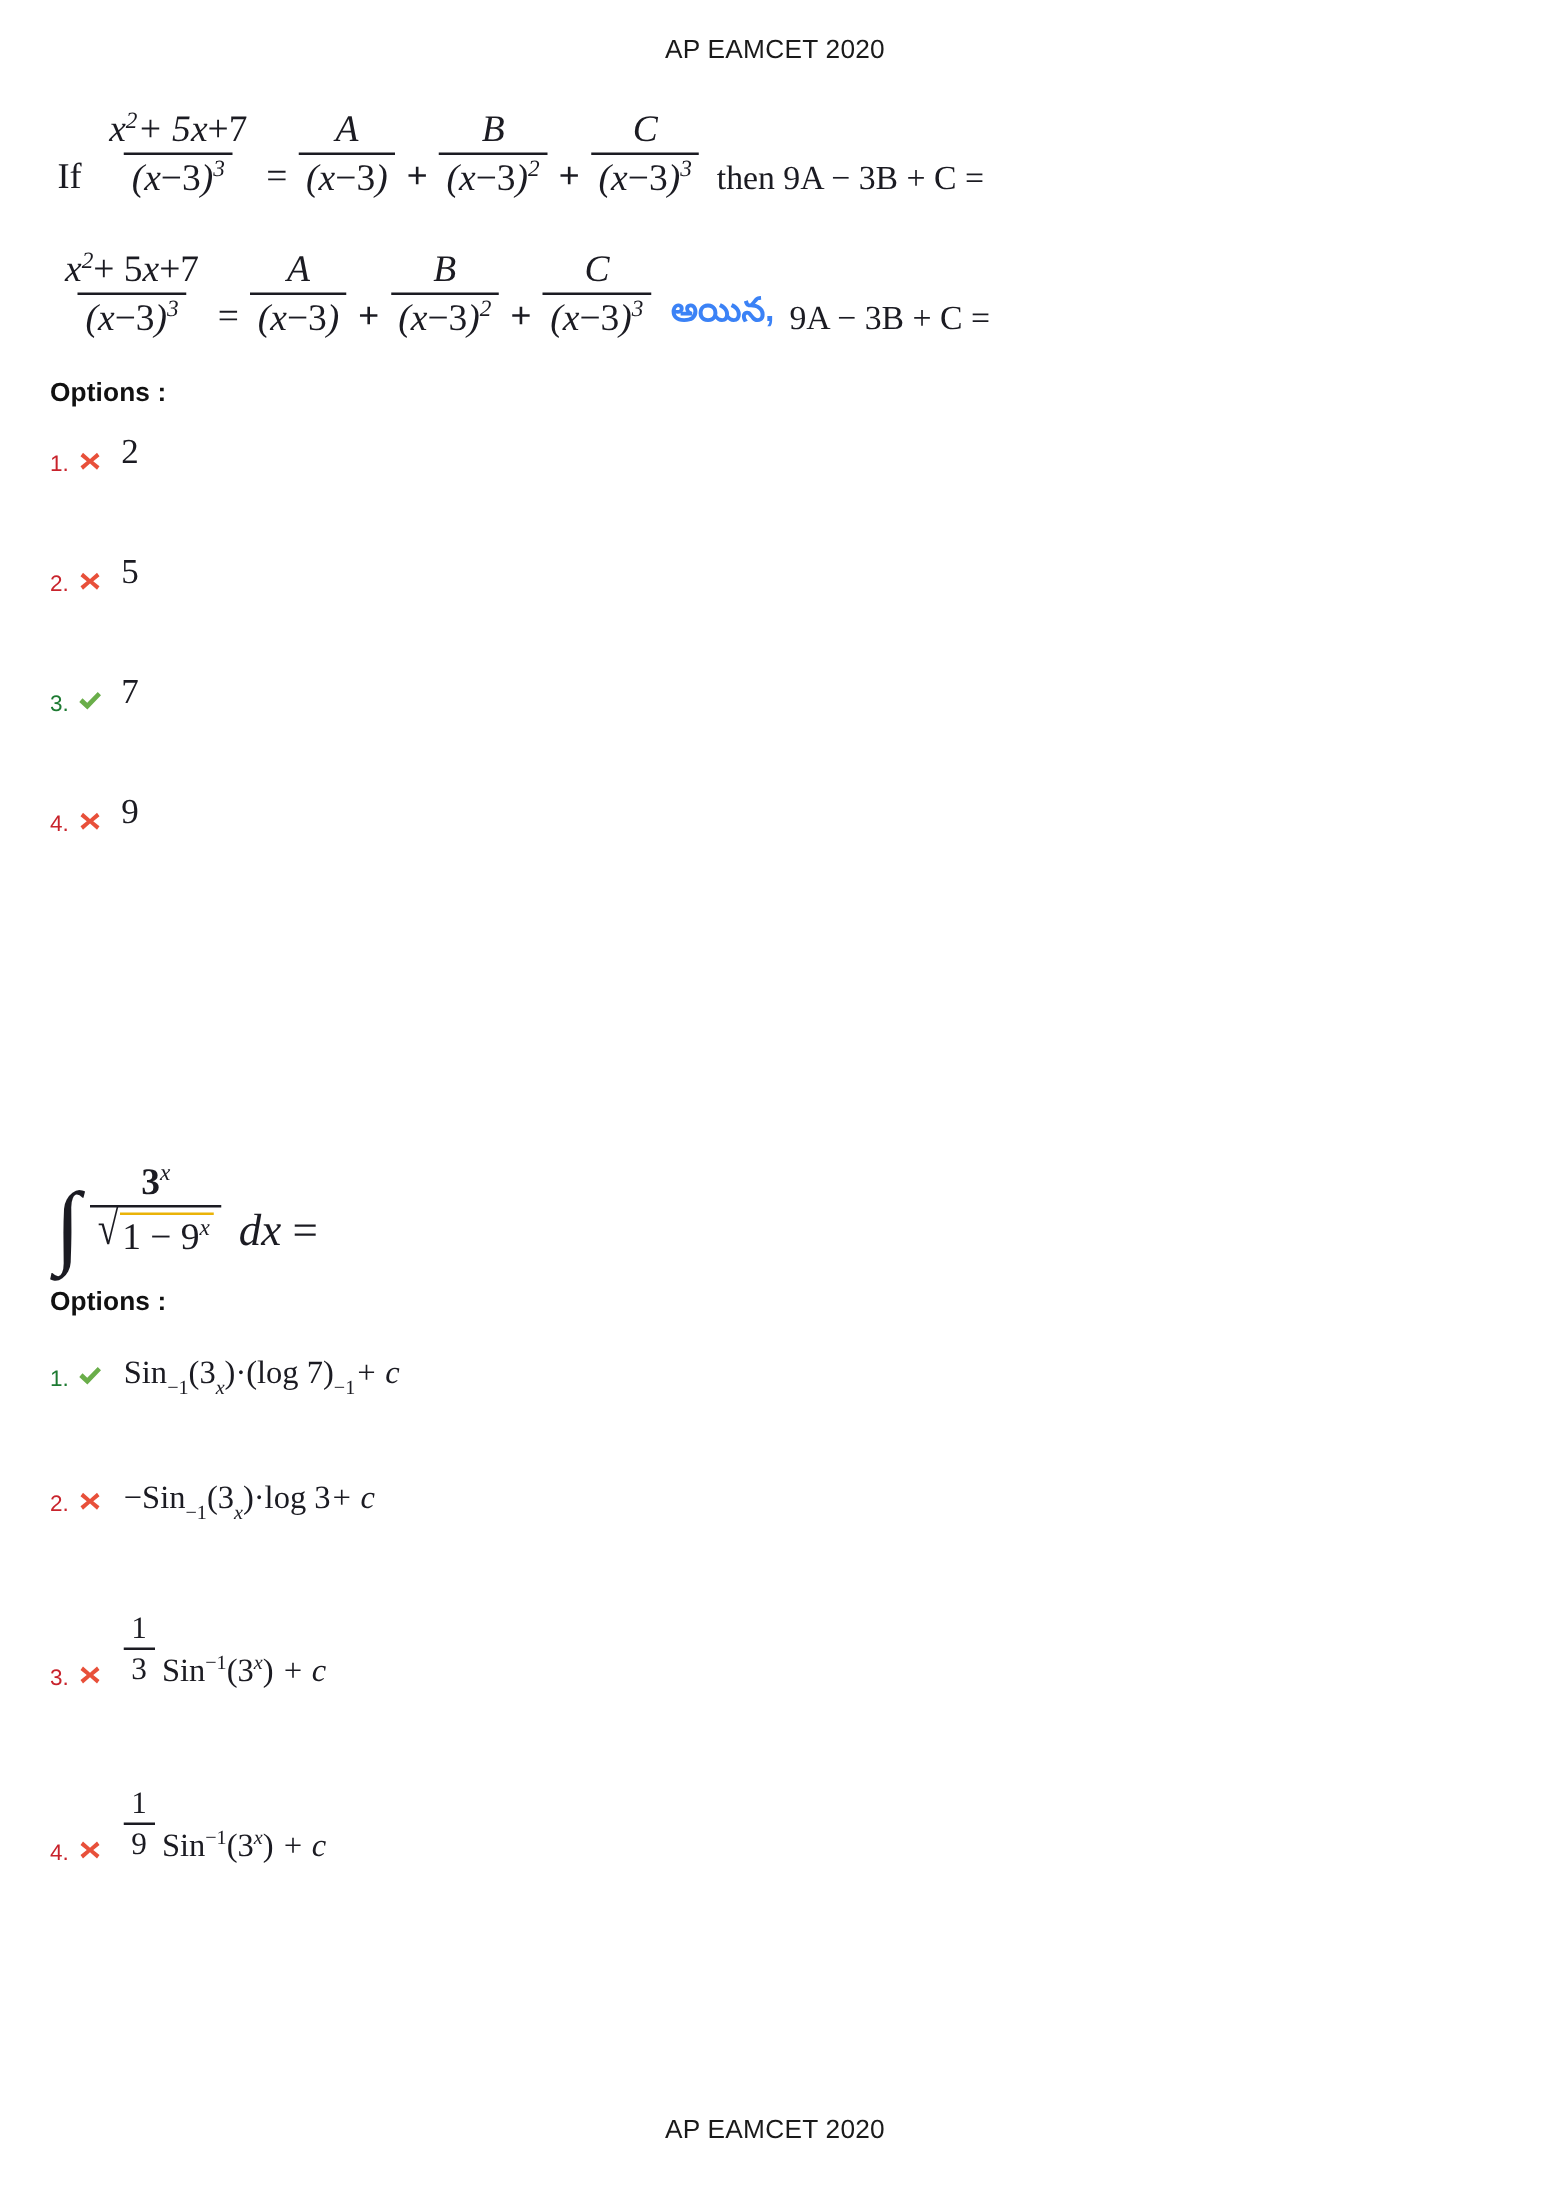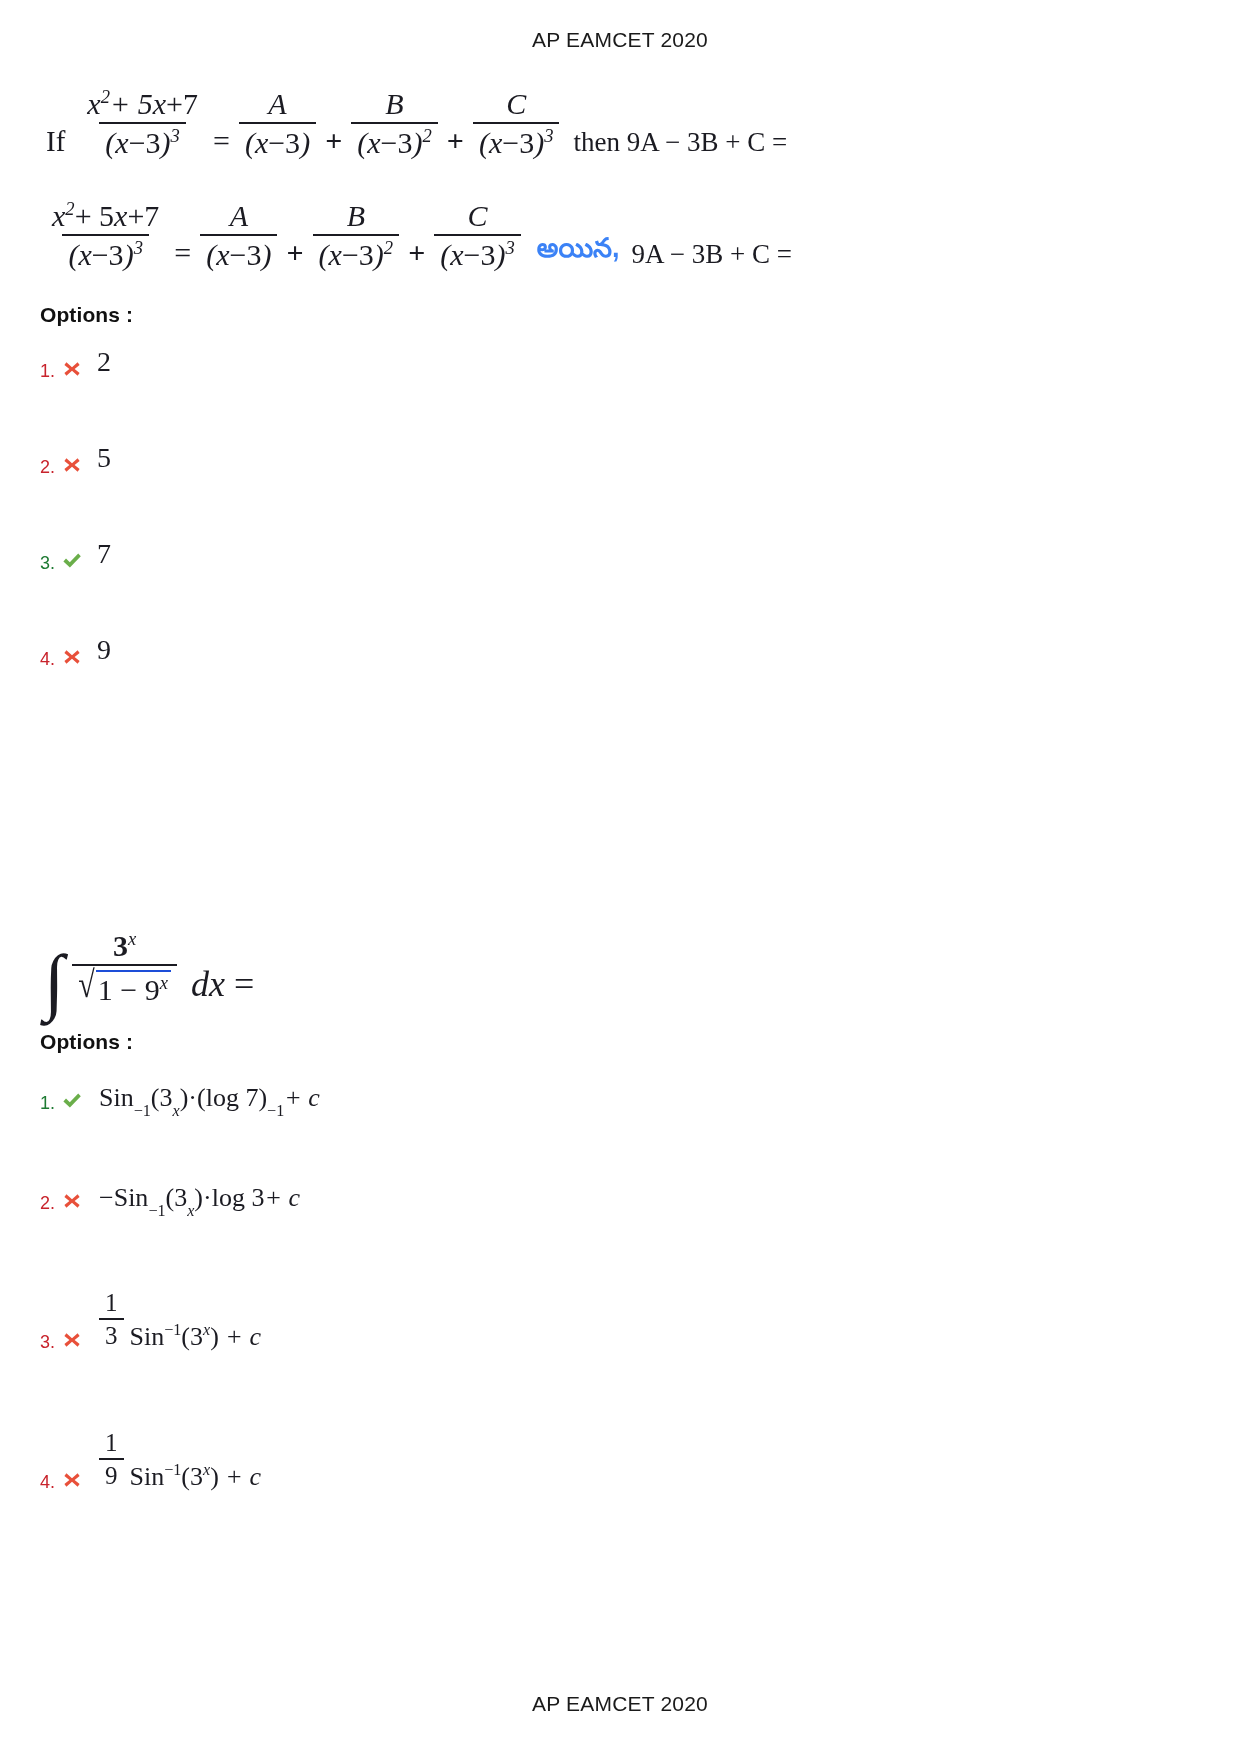--- a/index.html
+++ b/index.html
@@ -198,21 +198,21 @@
   }
   .sqrt-sym {
     font-size: 30px;
     font-style: normal;
     line-height: 1;
     padding-right: 1px;
     transform: scaleY(1.25);
     transform-origin: center;
   }
   .sqrt-body {
-    border-top: 2px solid #1d4ed8;
+    border-top: 2px solid #eab308;
     padding: 2px 3px 0 2px;
     font-style: normal;
   }
   #eq-integral .dxeq { padding-left: 14px; font-size: 36px; }
 </style>
 </head>
 <body>
 
 <div class="page">
 

